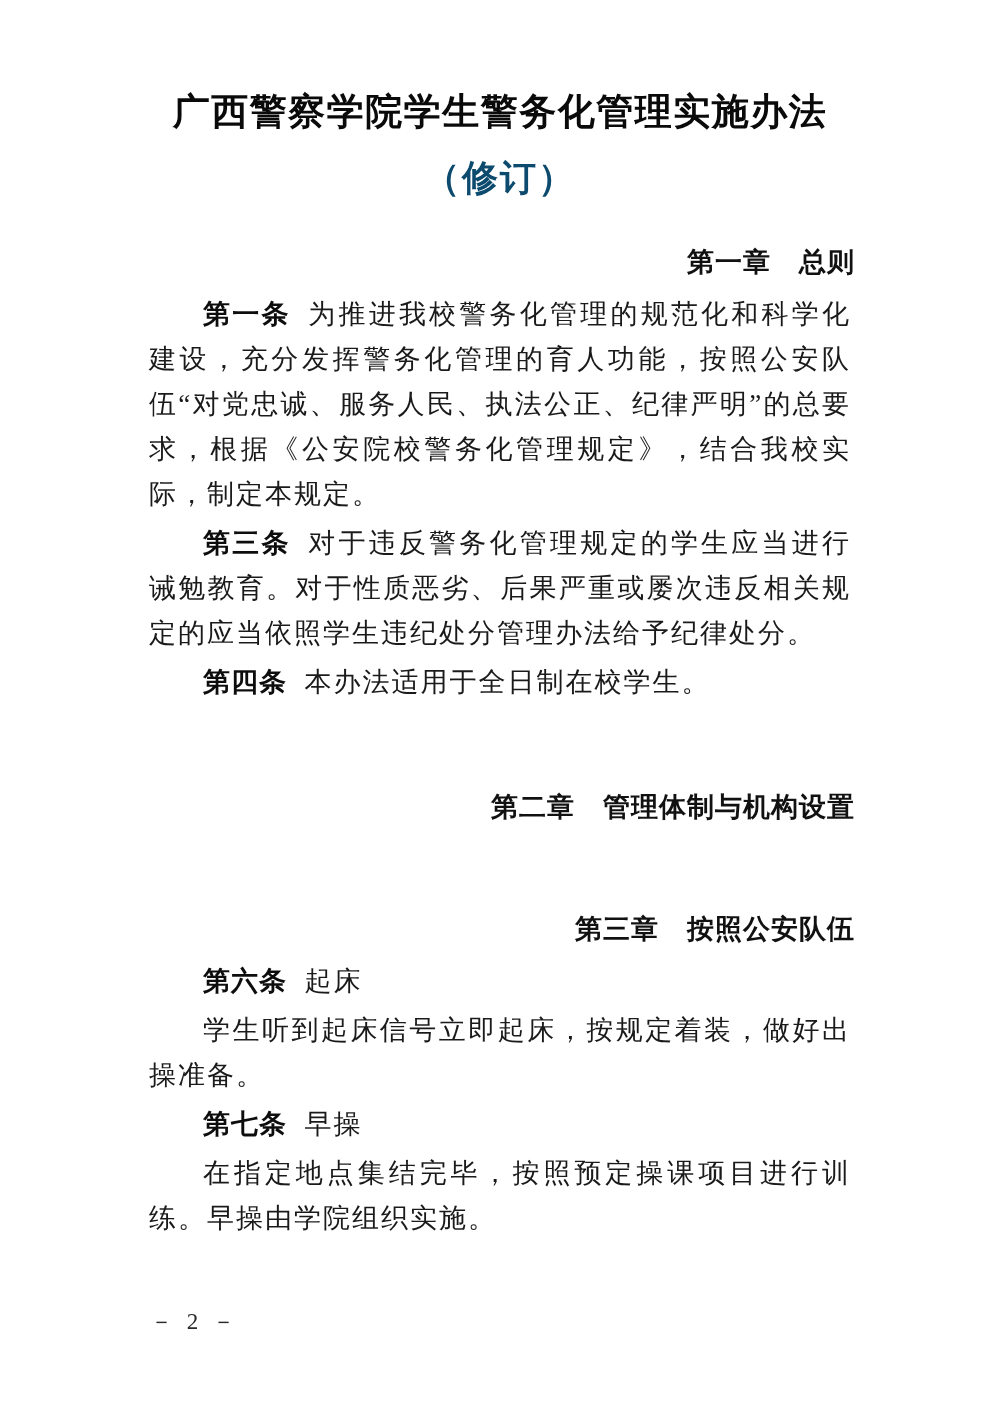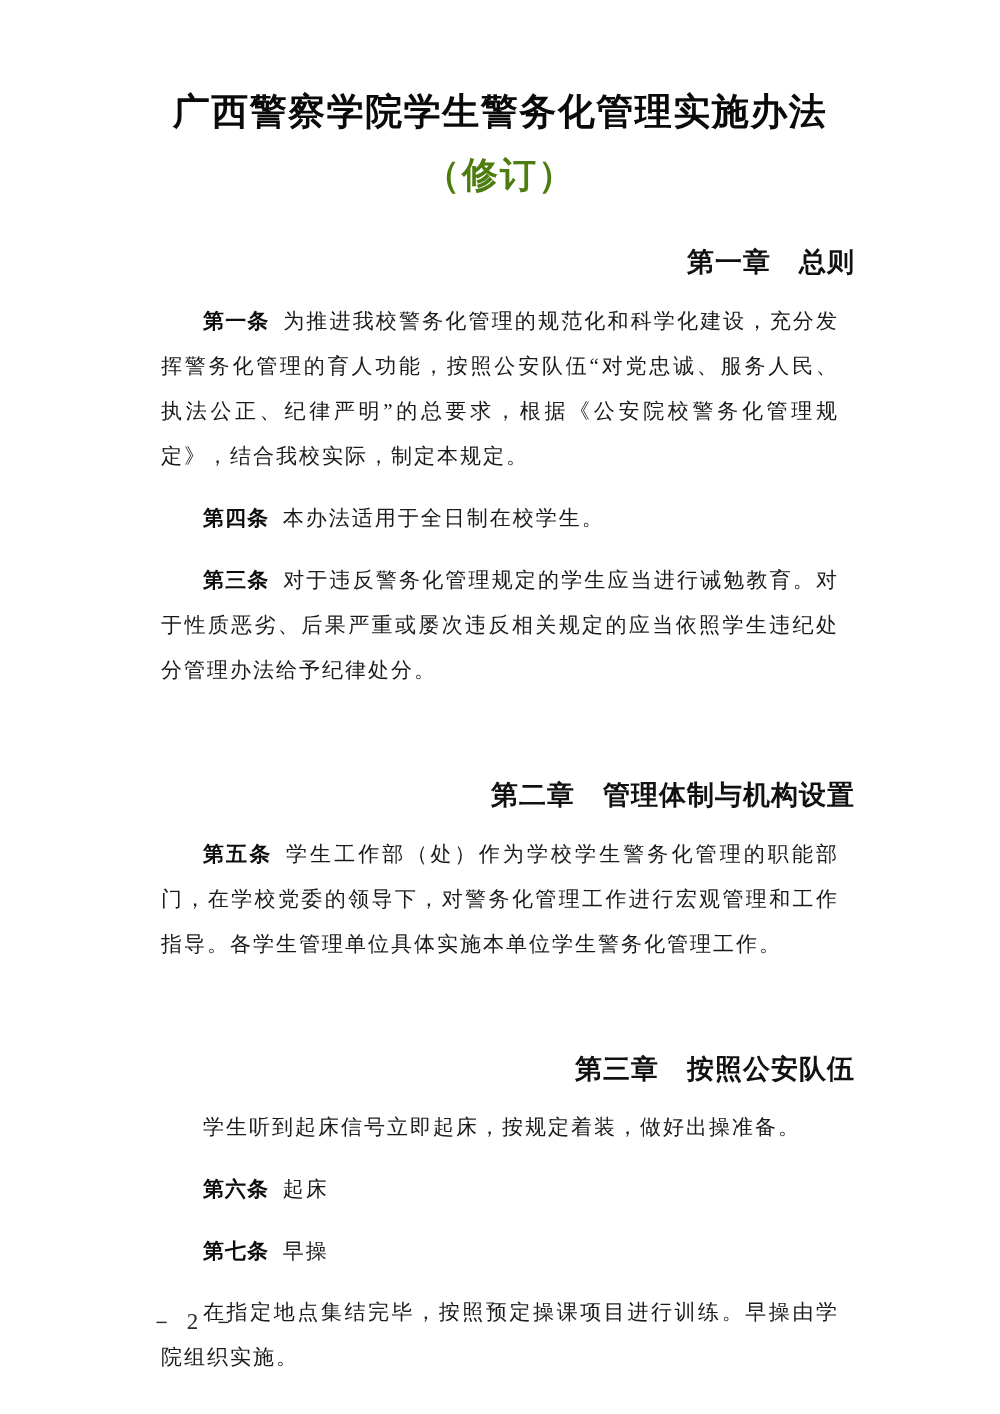--- a/index.html
+++ b/index.html
@@ -23,50 +23,50 @@
     font-size: 37px;
     font-weight: 700;
     line-height: 52px;
     text-align: center;
     letter-spacing: 1.5px;
     color: #0a0a0a;
     white-space: nowrap;
   }
   .doc-subtitle {
     margin: 14px 0 0 0;
-    font-family: Liberation Mono, monospace;
+    font-family: Liberation Serif, serif;
     font-size: 36px;
     font-weight: 700;
     line-height: 52px;
     text-align: center;
     letter-spacing: 2px;
-    color: #4d7c0f;
+    color: #0c4a6e;
   }
   .chapter-heading {
     margin: 0;
     font-family: "Liberation Sans", "DejaVu Sans", sans-serif;
     font-size: 27px;
     font-weight: 700;
     line-height: 40px;
     text-align: right;
     letter-spacing: 1px;
     color: #111111;
   }
   .chapter-heading.first {
     margin-top: 38px;
     margin-bottom: 10px;
   }
   .chapter-heading.later {
     margin-top: 82px;
     margin-bottom: 10px;
   }
   .para {
-    margin: 16px;
+    margin: 4px;
     font-family: "Liberation Serif", "DejaVu Serif", serif;
-    font-size: 21px;
+    font-size: 27px;
     font-weight: 400;
     line-height: 45px;
     letter-spacing: 2px;
     text-align: justify;
     text-indent: 2em;
     color: #1a1a1a;
   }
   .para .lead {
     font-family: "Liberation Sans", "DejaVu Sans", sans-serif;
     font-weight: 700;
@@ -91,33 +91,32 @@
 
   <h1 class="doc-title">广西警察学院学生警务化管理实施办法</h1>
 
   <h1 class="doc-subtitle">（修订）</h1>
 
   <h2 class="chapter-heading first">第一章　总则</h2>
 
   <p class="para"><span class="lead">第一条</span><span>为推进我校警务化管理的规范化和科学化建设，充分发挥警务化管理的育人功能，按照公安队伍“对党忠诚、服务人民、执法公正、纪律严明”的总要求，根据《公安院校警务化管理规定》，结合我校实际，制定本规定。</span></p>
 
 
+  <p class="para"><span class="lead">第三条</span><span>对于违反警务化管理规定的学生应当进行诫勉教育。对于性质恶劣、后果严重或屡次违反相关规定的应当依照学生违纪处分管理办法给予纪律处分。</span></p>
+
   <p class="para"><span class="lead">第四条</span><span>本办法适用于全日制在校学生。</span></p>
-
-  <p class="para"><span class="lead">第三条</span><span>对于违反警务化管理规定的学生应当进行诫勉教育。对于性质恶劣、后果严重或屡次违反相关规定的应当依照学生违纪处分管理办法给予纪律处分。</span></p>
 
   <h2 class="chapter-heading later">第二章　管理体制与机构设置</h2>
 
-  <p class="para"><span class="lead">第五条</span><span>学生工作部（处）作为学校学生警务化管理的职能部门，在学校党委的领导下，对警务化管理工作进行宏观管理和工作指导。各学生管理单位具体实施本单位学生警务化管理工作。</span></p>
 
   <h2 class="chapter-heading later">第三章　按照公安队伍</h2>
 
+  <p class="para"><span class="lead">第六条</span><span>起床</span></p>
+
   <p class="para"><span>学生听到起床信号立即起床，按规定着装，做好出操准备。</span></p>
-
-  <p class="para"><span class="lead">第六条</span><span>起床</span></p>
 
   <p class="para"><span class="lead">第七条</span><span>早操</span></p>
 
   <p class="para"><span>在指定地点集结完毕，按照预定操课项目进行训练。早操由学院组织实施。</span></p>
 
   <div class="footer-pagenum">－ 2 －</div>
 
 </div>
 
 </body></html>

